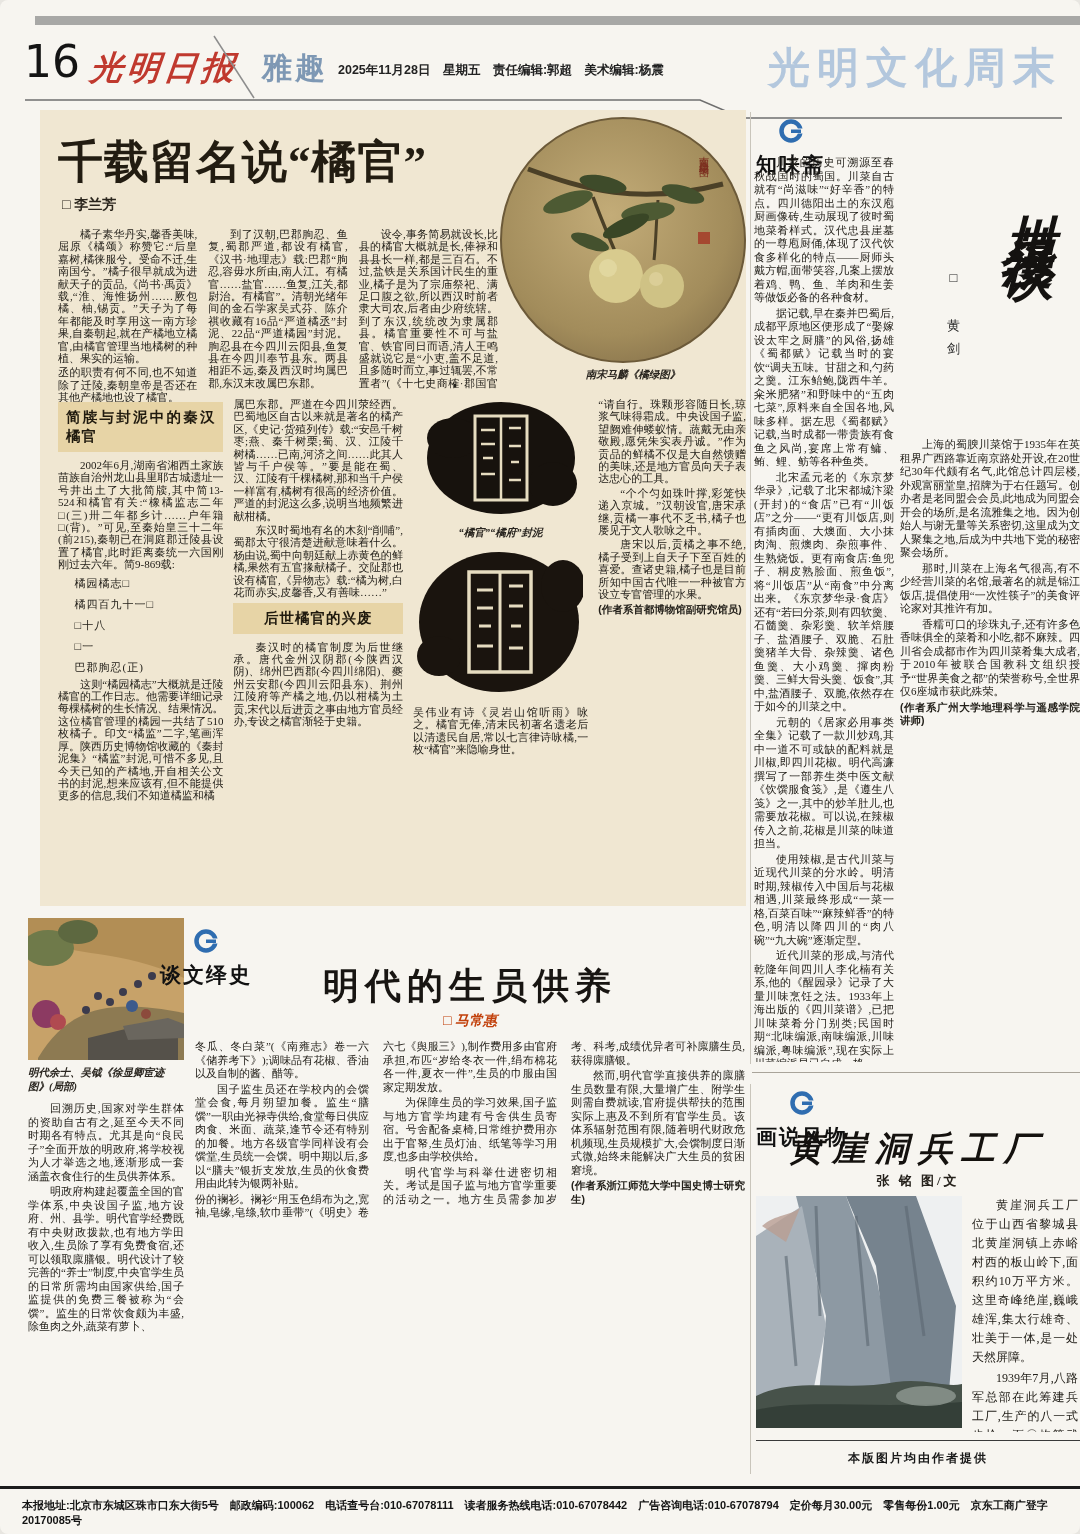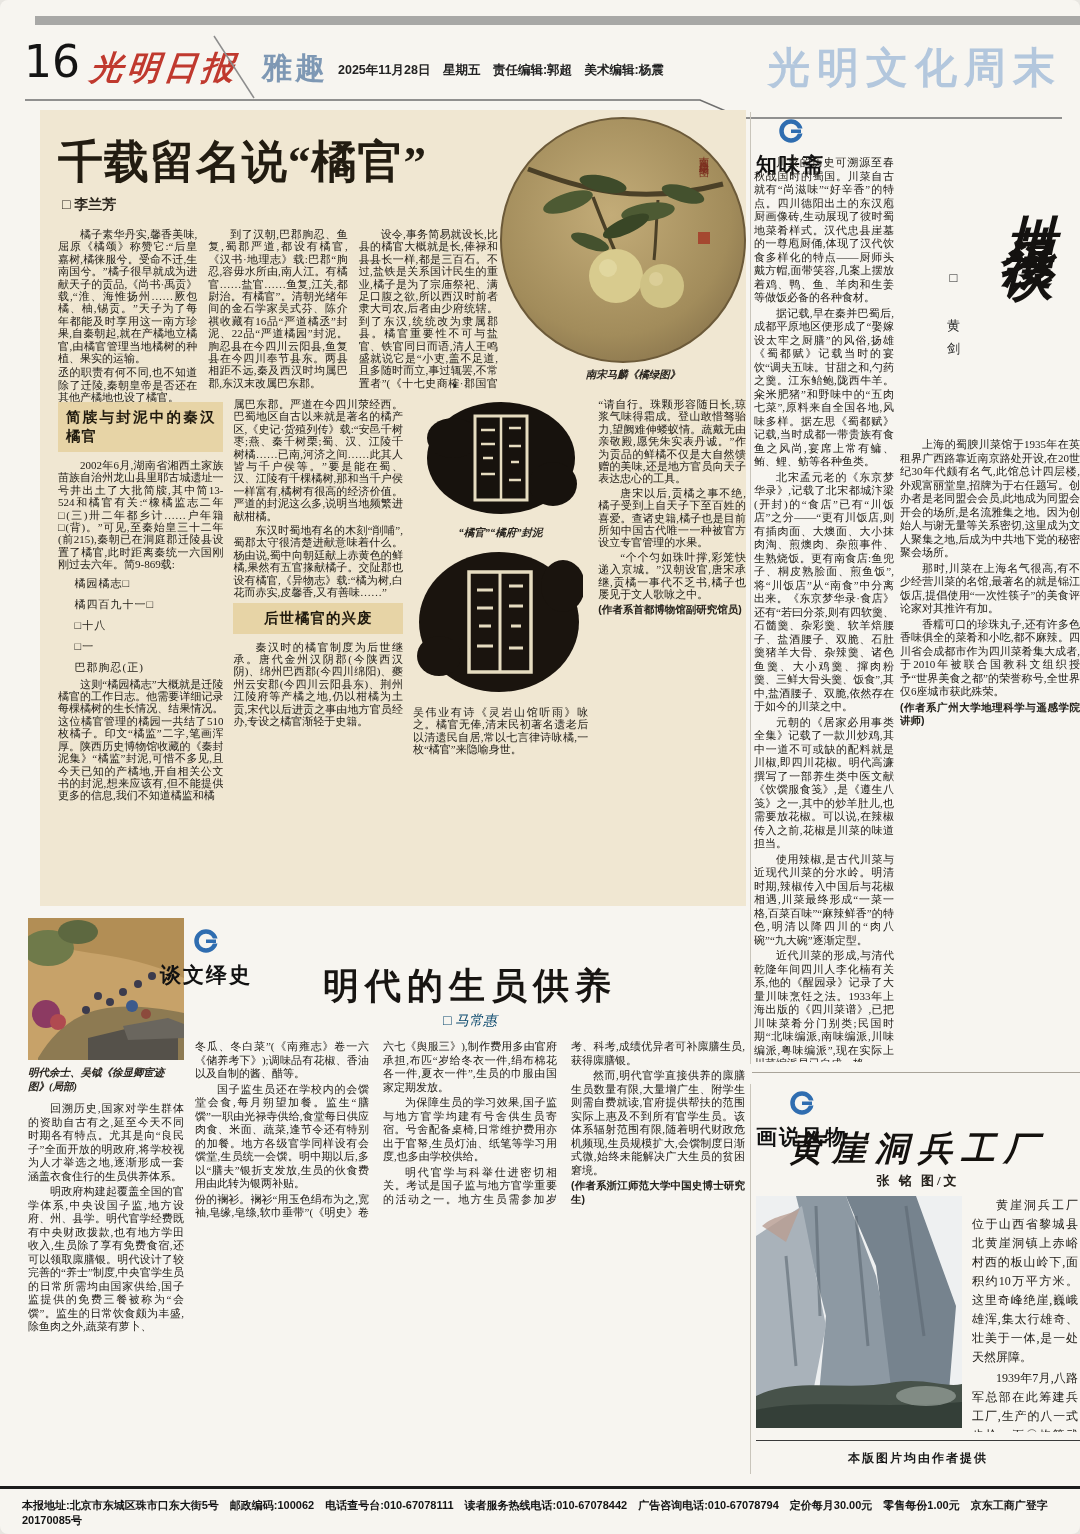--- a/index.html
+++ b/index.html
@@ -116,23 +116,23 @@
         <ellipse cx="26" cy="110" rx="22" ry="20" fill="#1a140e"></ellipse>
         <rect x="56" y="26" width="62" height="100" fill="none" stroke="#e6dcc0" stroke-width="3.5"></rect>
         <line x1="87" y1="26" x2="87" y2="126" stroke="#e6dcc0" stroke-width="3"></line>
         <path d="M64,44 h16 M64,62 h16 M66,80 h12 M64,100 h16 M96,40 h14 M96,60 h14 M98,80 h10 M96,102 h14" stroke="#e6dcc0" stroke-width="3" fill="none"></path>
       </svg>
       <div class="jt bodytxt" style="margin-top:6px;">
         <p>吴伟业有诗《灵岩山馆听雨》咏之。橘官无俸,清末民初著名遗老后以清遗民自居,常以七言律诗咏橘,一枚“橘官”来隐喻身世。</p>
       </div>
     </div>
     <div class="jt bodytxt clip" style="width:150px;height:498px;">
-      <p>“请自行。珠颗形容随日长,琼浆气味得霜成。登山敢惜驽骀力,望阙难伸蝼蚁情。蔬戴无由亲敬殿,愿凭朱实表丹诚。”作为贡品的鲜橘不仅是大自然馈赠的美味,还是地方官员向天子表达忠心的工具。</p>
+      <p>“请自行。珠颗形容随日长,琼浆气味得霜成。中央设国子监,望阙难伸蝼蚁情。蔬戴无由亲敬殿,愿凭朱实表丹诚。”作为贡品的鲜橘不仅是大自然馈赠的美味,还是地方官员向天子表达忠心的工具。</p>
+      <p class="ind">“个个匀如珠叶撑,彩笼快递入京城。”汉朝设官,唐宋承继,贡橘一事代不乏书,橘子也屡见于文人歌咏之中。</p>
       <p class="ind">唐宋以后,贡橘之事不绝,橘子受到上自天子下至百姓的喜爱。查诸史籍,橘子也是目前所知中国古代唯一一种被官方设立专官管理的水果。</p>
-      <p class="ind">“个个匀如珠叶撑,彩笼快递入京城。”汉朝设官,唐宋承继,贡橘一事代不乏书,橘子也屡见于文人歌咏之中。</p>
       <p class="credit">(作者系首都博物馆副研究馆员)</p>
     </div>
   </div>
 
   <div class="vline" style="left:750px;top:112px;height:952px;"></div>
 
   <div class="abs seccap" style="left:756px;top:118px;">
     <svg width="26" height="26">
       <circle cx="13" cy="13" r="9.5" fill="none" stroke="#2f6db0" stroke-width="4.5"></circle>
       <rect x="13" y="10.5" width="12" height="5" fill="#f7f5f0"></rect>
@@ -189,21 +189,21 @@
   <div class="abs seccap" style="left:160px;top:928px;">
     <svg width="26" height="26">
       <circle cx="13" cy="13" r="9.5" fill="none" stroke="#2f6db0" stroke-width="4.5"></circle>
       <rect x="13" y="10.5" width="12" height="5" fill="#f7f5f0"></rect>
       <rect x="13" y="11.5" width="10" height="3.5" fill="#2f6db0"></rect>
     </svg>
     <span class="sechead">谈文绎史</span>
   </div>
 
   <div class="abs" style="left:195px;top:962px;width:550px;text-align:center;font-size:36px;font-weight:bold;color:#181512;letter-spacing:6px;font-family:'Liberation Serif',serif;">明代的生员供养</div>
-  <div class="abs" style="left:195px;top:1012px;width:550px;text-align:center;font-size:14px;font-weight:normal;font-style:italic;color:#0c4a6e;">□ 马常惠</div>
+  <div class="abs" style="left:195px;top:1012px;width:550px;text-align:center;font-size:14px;font-weight:bold;font-style:italic;color:#c2410c;">□ 马常惠</div>
 
   <div class="abs jt bodytxt2 clip" style="left:28px;top:1102px;width:156px;height:372px;">
     <p class="ind">回溯历史,国家对学生群体的资助自古有之,延至今天不同时期各有特点。尤其是向“良民子”全面开放的明政府,将学校视为人才举选之地,逐渐形成一套涵盖衣食住行的生员供养体系。</p>
     <p class="ind">明政府构建起覆盖全国的官学体系,中央设国子监,地方设府、州、县学。明代官学经费既有中央财政拨款,也有地方学田收入,生员除了享有免费食宿,还可以领取廪膳银。明代设计了较完善的“养士”制度,中央官学生员的日常所需均由国家供给,国子监提供的免费三餐被称为“会馔”。监生的日常饮食颇为丰盛,除鱼肉之外,蔬菜有萝卜、</p>
   </div>
 
   <div class="abs jt bodytxt2 clip" style="left:195px;top:1040px;width:550px;height:434px;column-count:3;column-gap:14px;">
     <p>冬瓜、冬白菜”(《南雍志》卷一六《储养考下》);调味品有花椒、香油以及自制的酱、醋等。</p>
     <p class="ind">国子监生员还在学校内的会馔堂会食,每月朔望加餐。监生“膳馔”一职由光禄寺供给,食堂每日供应肉食、米面、蔬菜,逢节令还有特别的加餐。地方各级官学同样设有会馔堂,生员统一会馔。明中期以后,多以“膳夫”银折支发放,生员的伙食费用由此转为银两补贴。</p>
     <p>份的襕衫。襕衫“用玉色绢布为之,宽袖,皂缘,皂绦,软巾垂带”(《明史》卷六七《舆服三》),制作费用多由官府承担,布匹“岁给冬衣一件,绢布棉花各一件,夏衣一件”,生员的巾服由国家定期发放。</p>

